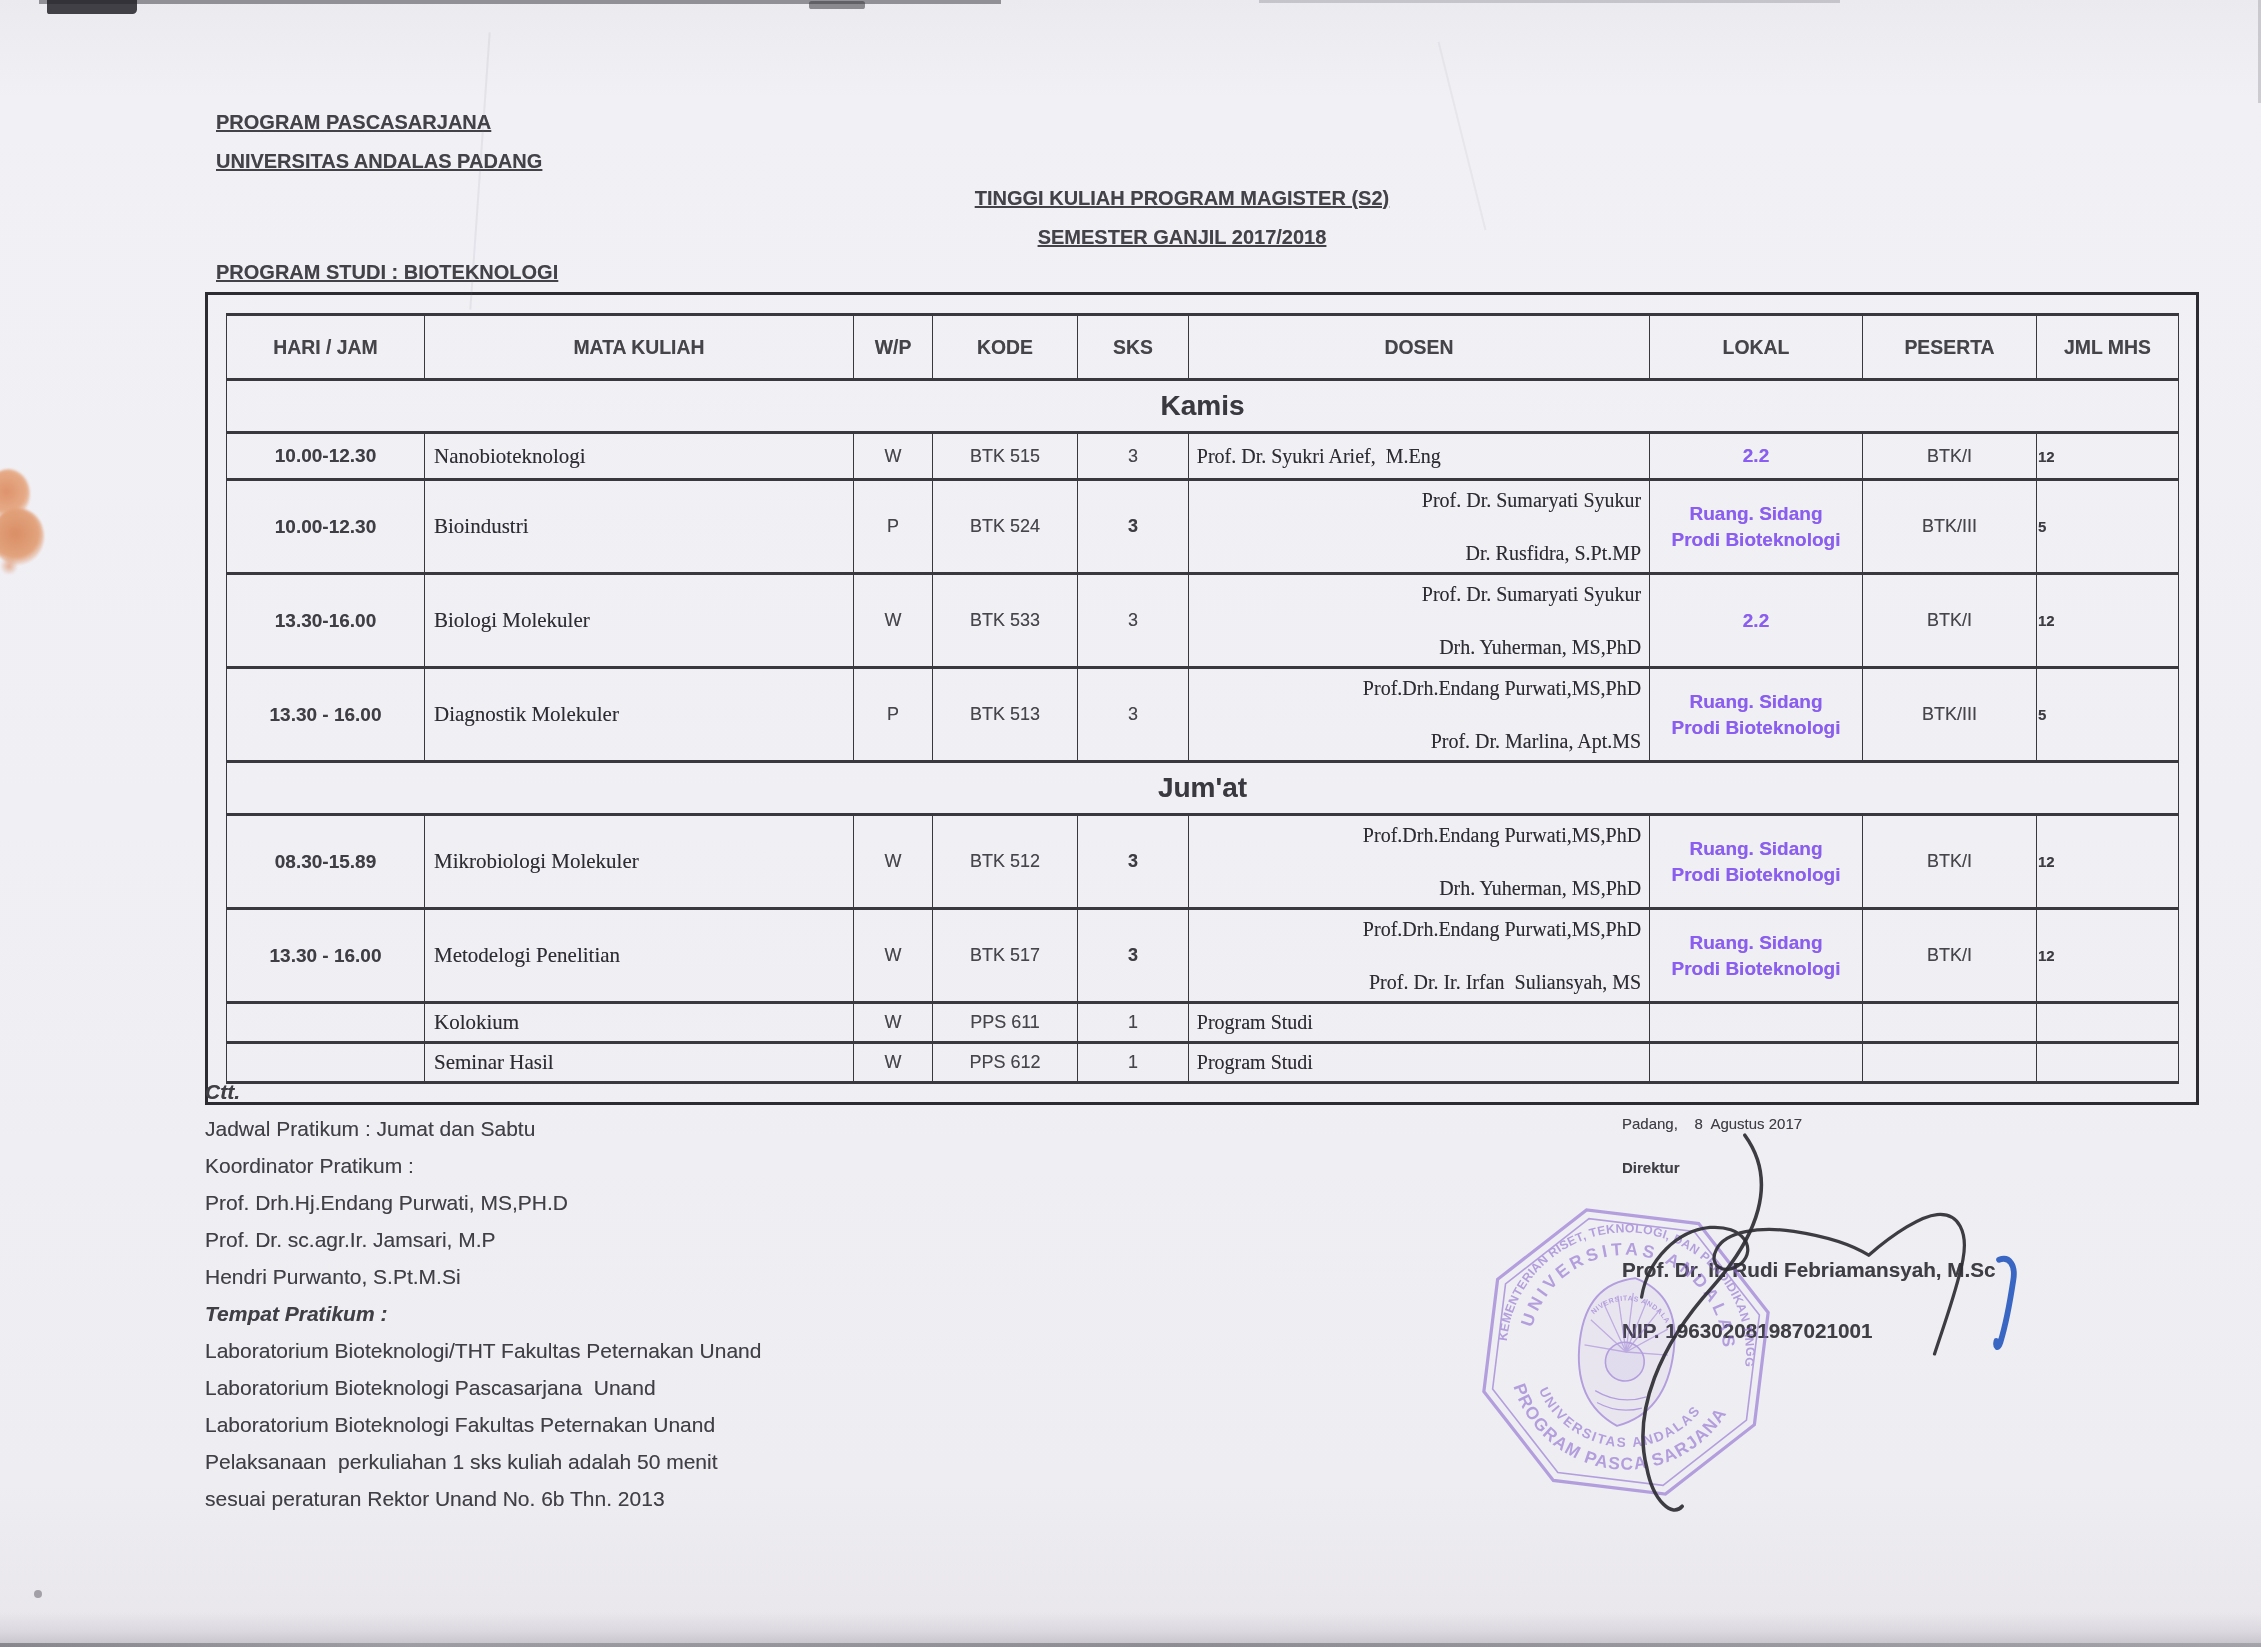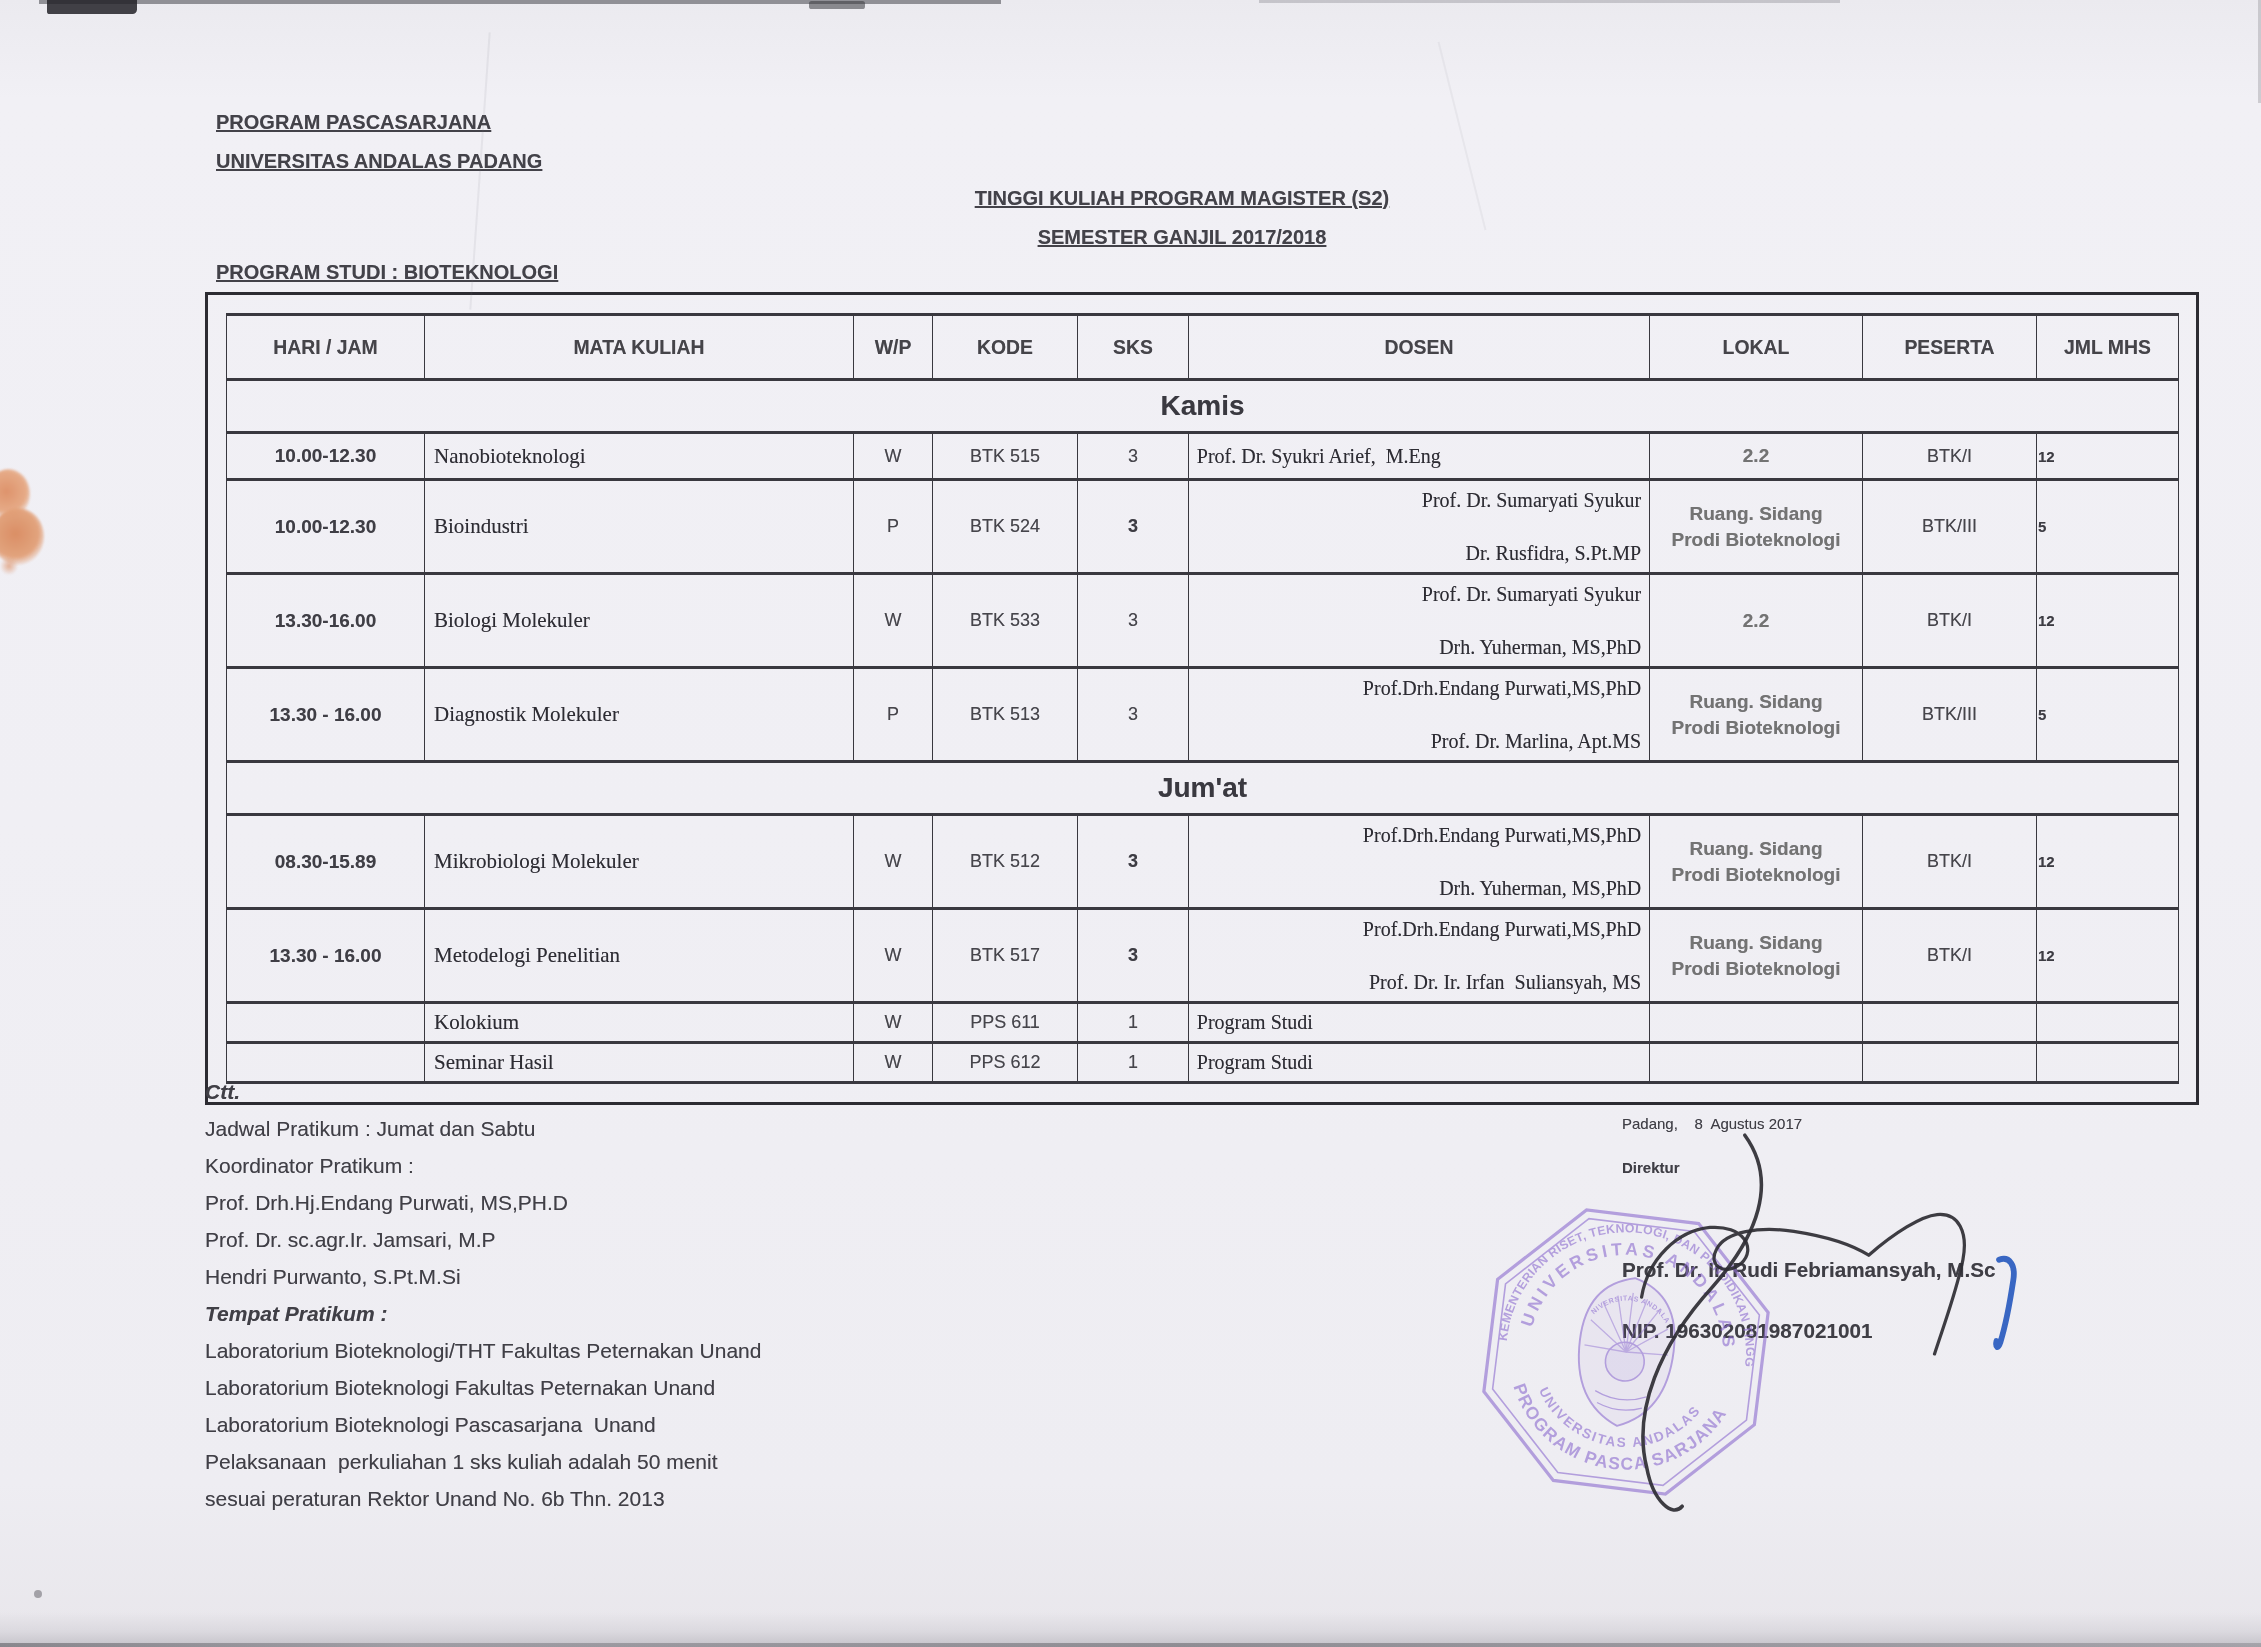--- a/index.html
+++ b/index.html
@@ -30,21 +30,21 @@
   }
   table.sched th{font-size:19.4px;color:#454449;text-align:center;font-weight:bold;text-shadow:0 0 0.6px rgba(70,70,82,.45);}
   td.day{font-size:28px;font-weight:bold;text-align:center;color:#3a3940;text-shadow:0 0 0.6px rgba(70,70,82,.45);}
   td.jam{font-weight:bold;font-size:19px;text-align:center;color:#3f3e45;}
   td.mk{font-family:"Liberation Serif","DejaVu Serif",serif;font-size:21px;padding-left:9px;color:#2d2c33;text-align:left;}
   td.wp,td.kode{font-size:18px;text-align:center;color:#46454b;}
   td.sks{font-size:18px;text-align:center;color:#46454b;}
   td.sks.sb{font-weight:bold;color:#3d3c43;}
   td.dosen{font-family:"Liberation Serif","DejaVu Serif",serif;font-size:20px;color:#2d2c33;padding:5.2px 7.8px;text-align:left;white-space:pre-wrap;}
   td.dosen .dtwo{display:flex;flex-direction:column;justify-content:space-between;min-height:76px;text-align:right;}
-  td.lokal{font-weight:bold;font-size:19px;text-align:center;color:#737373;padding:0 13px;line-height:1.35;}
+  td.lokal{font-weight:bold;font-size:19px;text-align:center;color:#8b5cf6;padding:0 13px;line-height:1.35;}
   td.peserta{font-size:18px;text-align:center;color:#46454b;}
   td.jml{font-size:15px;font-weight:bold;text-align:left;color:#3d3c43;}
 
   
   #notes{left:205px;top:1080px;width:969px;}
   .note-line{height:37px;font-size:21px;color:#403f46;white-space:pre;text-shadow:0 0 0.6px rgba(70,70,82,.45);}
 
   
   .sign{left:1622px;font-size:15px;color:#3f3e45;white-space:pre;}
   #place-date{top:1115px;}
@@ -210,22 +210,22 @@
 <div class="abs" id="notes">
   <div class="note-line bi">Ctt.</div>
   <div id="notes-lines">
       <div class="note-line">Jadwal Pratikum : Jumat dan Sabtu</div>
       <div class="note-line">Koordinator Pratikum :</div>
       <div class="note-line">Prof. Drh.Hj.Endang Purwati, MS,PH.D</div>
       <div class="note-line">Prof. Dr. sc.agr.Ir. Jamsari, M.P</div>
       <div class="note-line">Hendri Purwanto, S.Pt.M.Si</div>
       <div class="note-line bi">Tempat Pratikum :</div>
       <div class="note-line">Laboratorium Bioteknologi/THT Fakultas Peternakan Unand</div>
+      <div class="note-line">Laboratorium Bioteknologi Pascasarjana  Unand</div>
       <div class="note-line">Laboratorium Bioteknologi Fakultas Peternakan Unand</div>
-      <div class="note-line">Laboratorium Bioteknologi Pascasarjana  Unand</div>
       <div class="note-line">Pelaksanaan  perkuliahan 1 sks kuliah adalah 50 menit</div>
       <div class="note-line">sesuai peraturan Rektor Unand No. 6b Thn. 2013</div>
     </div>
 </div>
 
 <div class="abs sign ink" id="place-date">Padang,    8  Agustus 2017</div>
 <div class="abs sign ink" id="direktur">Direktur</div>
 <div class="abs sign ink" id="sig-name">Prof. Dr. Ir. Rudi Febriamansyah, M.Sc</div>
 <div class="abs sign ink" id="sig-nip">NIP. 196302081987021001</div>
 

